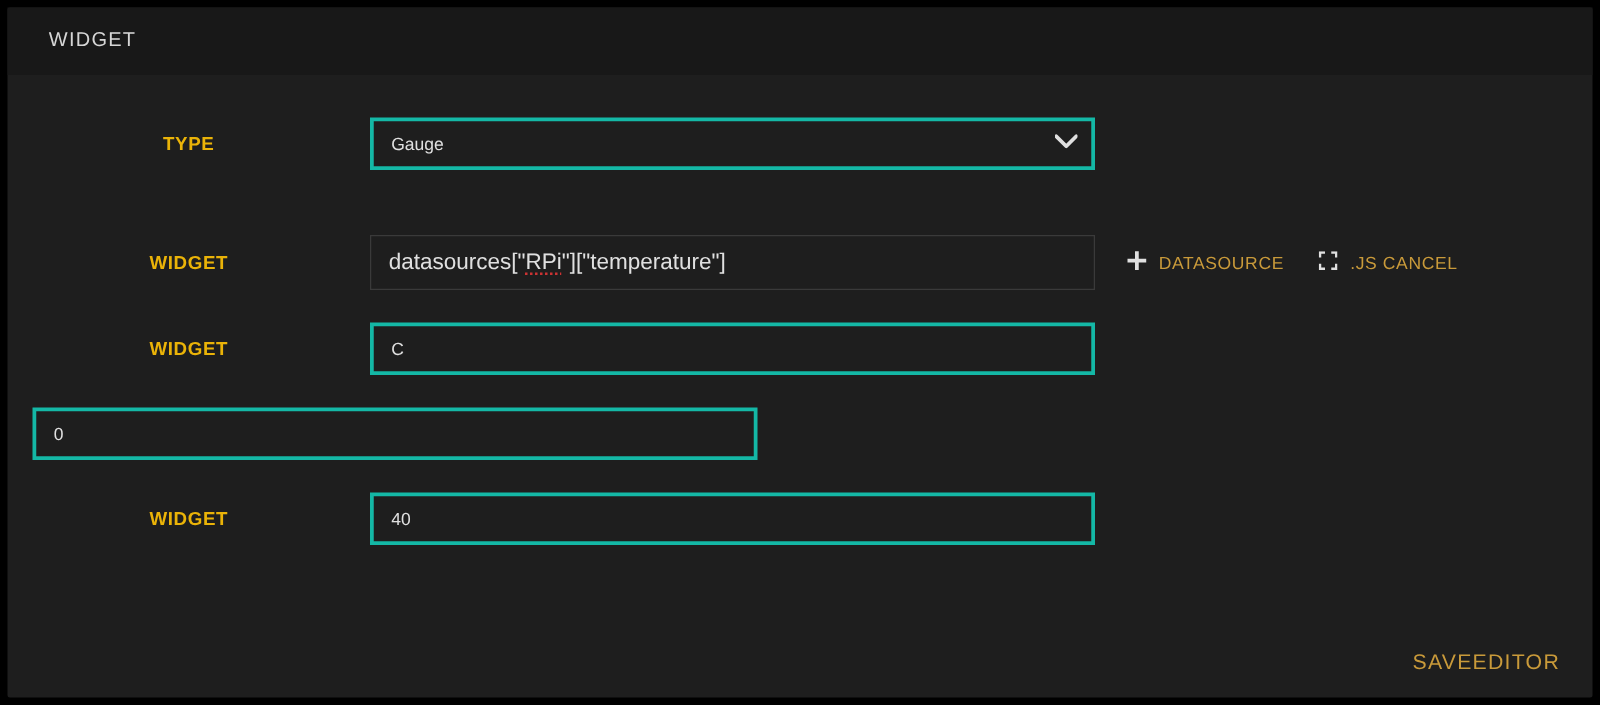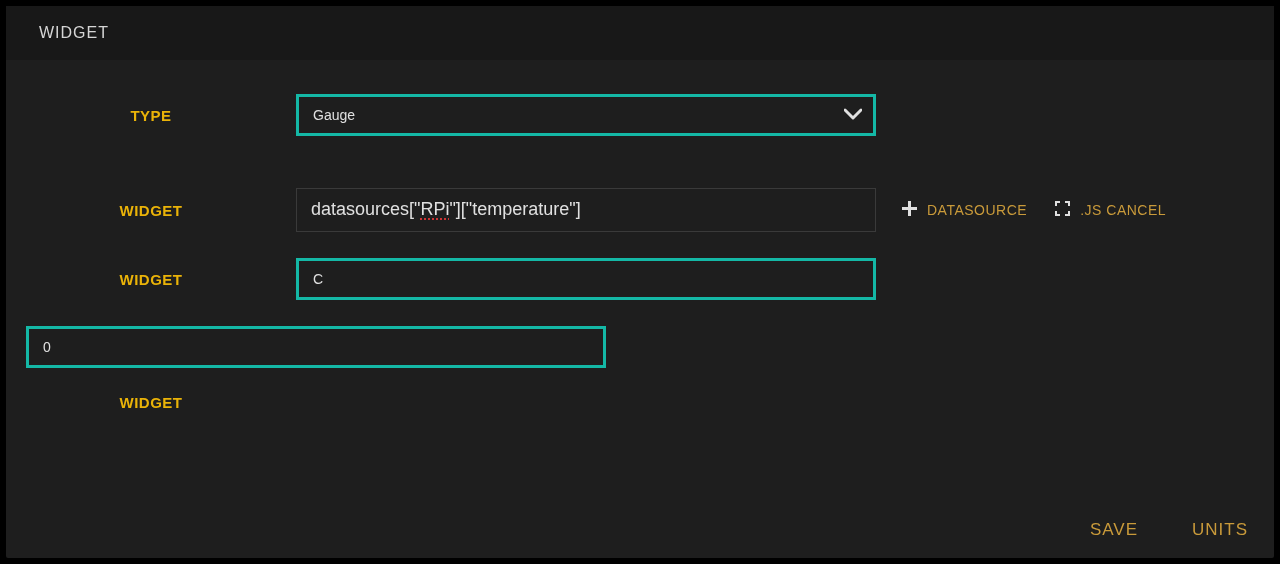--- a/index.html
+++ b/index.html
@@ -104,21 +104,20 @@
       padding: 18px 26px;
     }
     .footer-btn {
       background: none;
       border: none;
       color: #c99a3a;
       font-size: 17px;
       letter-spacing: 1px;
       cursor: pointer;
       font-family: inherit;
-      margin-left: 54px;
     }
     .spell-err {
       text-decoration: underline dotted #cc3333;
       text-decoration-thickness: 2px;
       text-underline-offset: 3px;
     }
     .value-display {
       width: 100%;
       background: #1e1e1e;
       border: 1px solid #3a3a3a;
@@ -188,21 +187,24 @@
     </div>
 
     <div class="form-row">
       <div class="input-wrap">
         <input type="text" class="text-input" value="0" style="">
       </div>
     </div>
 
     <div class="form-row">
       <div class="form-label">WIDGET</div>
+      <div class="input-wrap">
+        <input type="text" class="text-input" value="40" style="">
+      </div>
     </div>
 
   </div>
 
   <div class="footer">
     <button class="footer-btn">SAVE</button>
-    <button class="footer-btn">UNITS</button>
+    <button class="footer-btn">EDITOR</button>
   </div>
 </div>
 
 </body></html>

